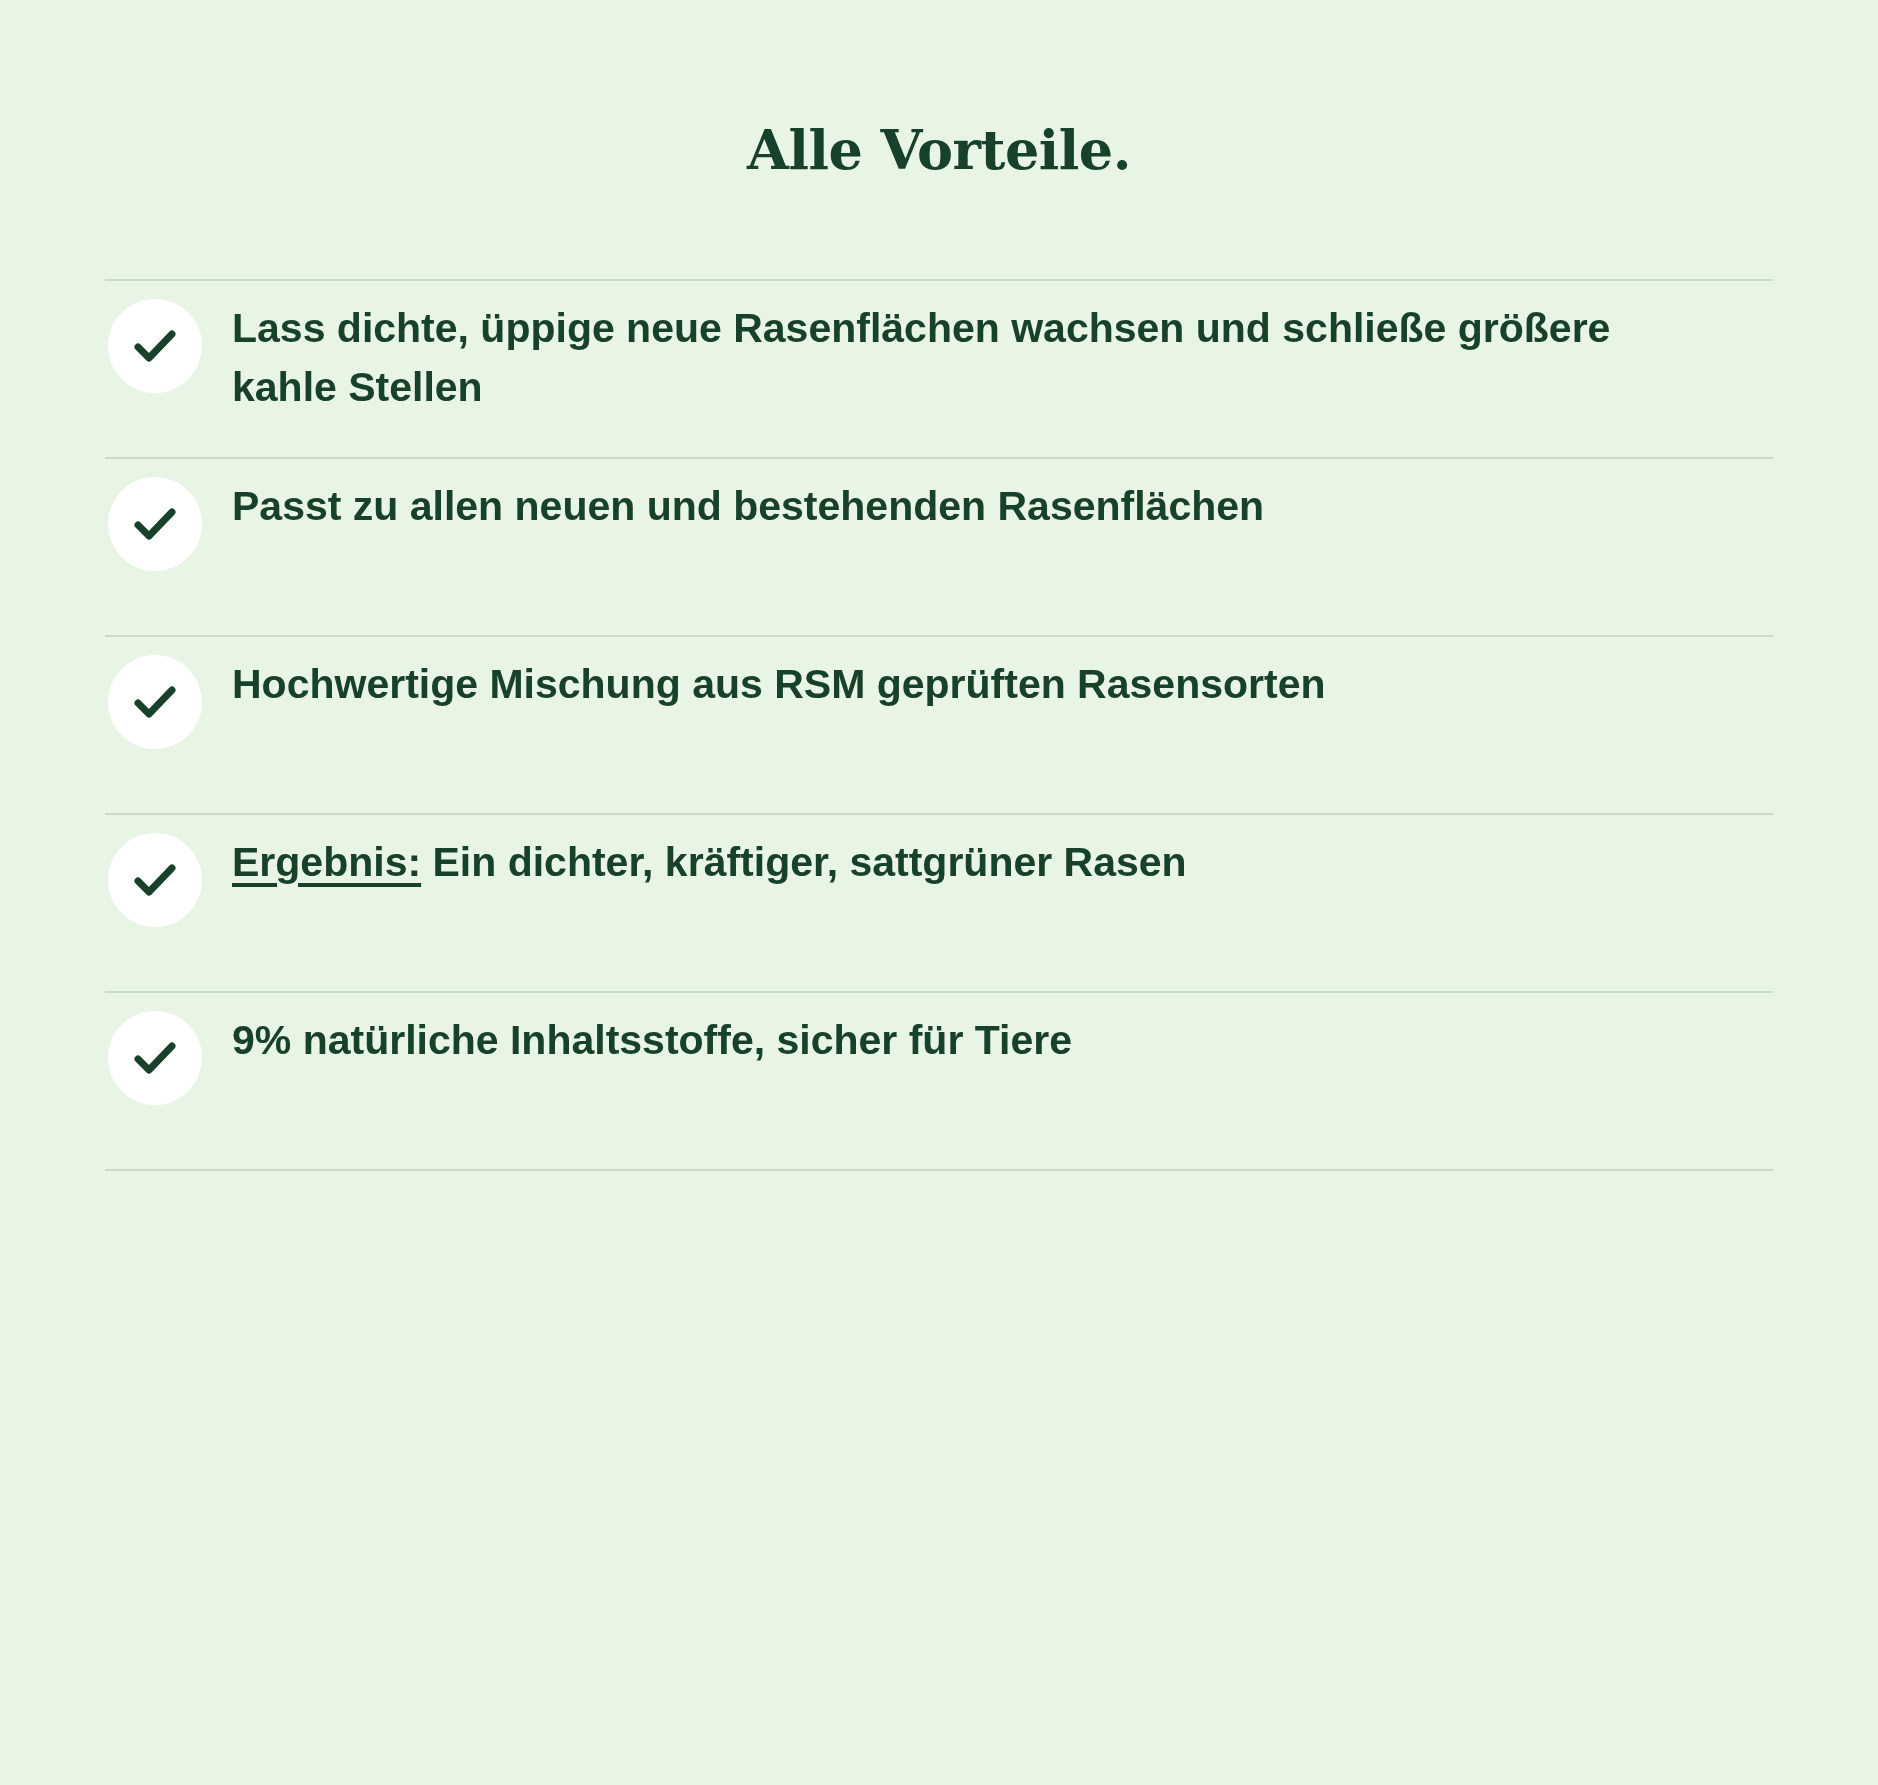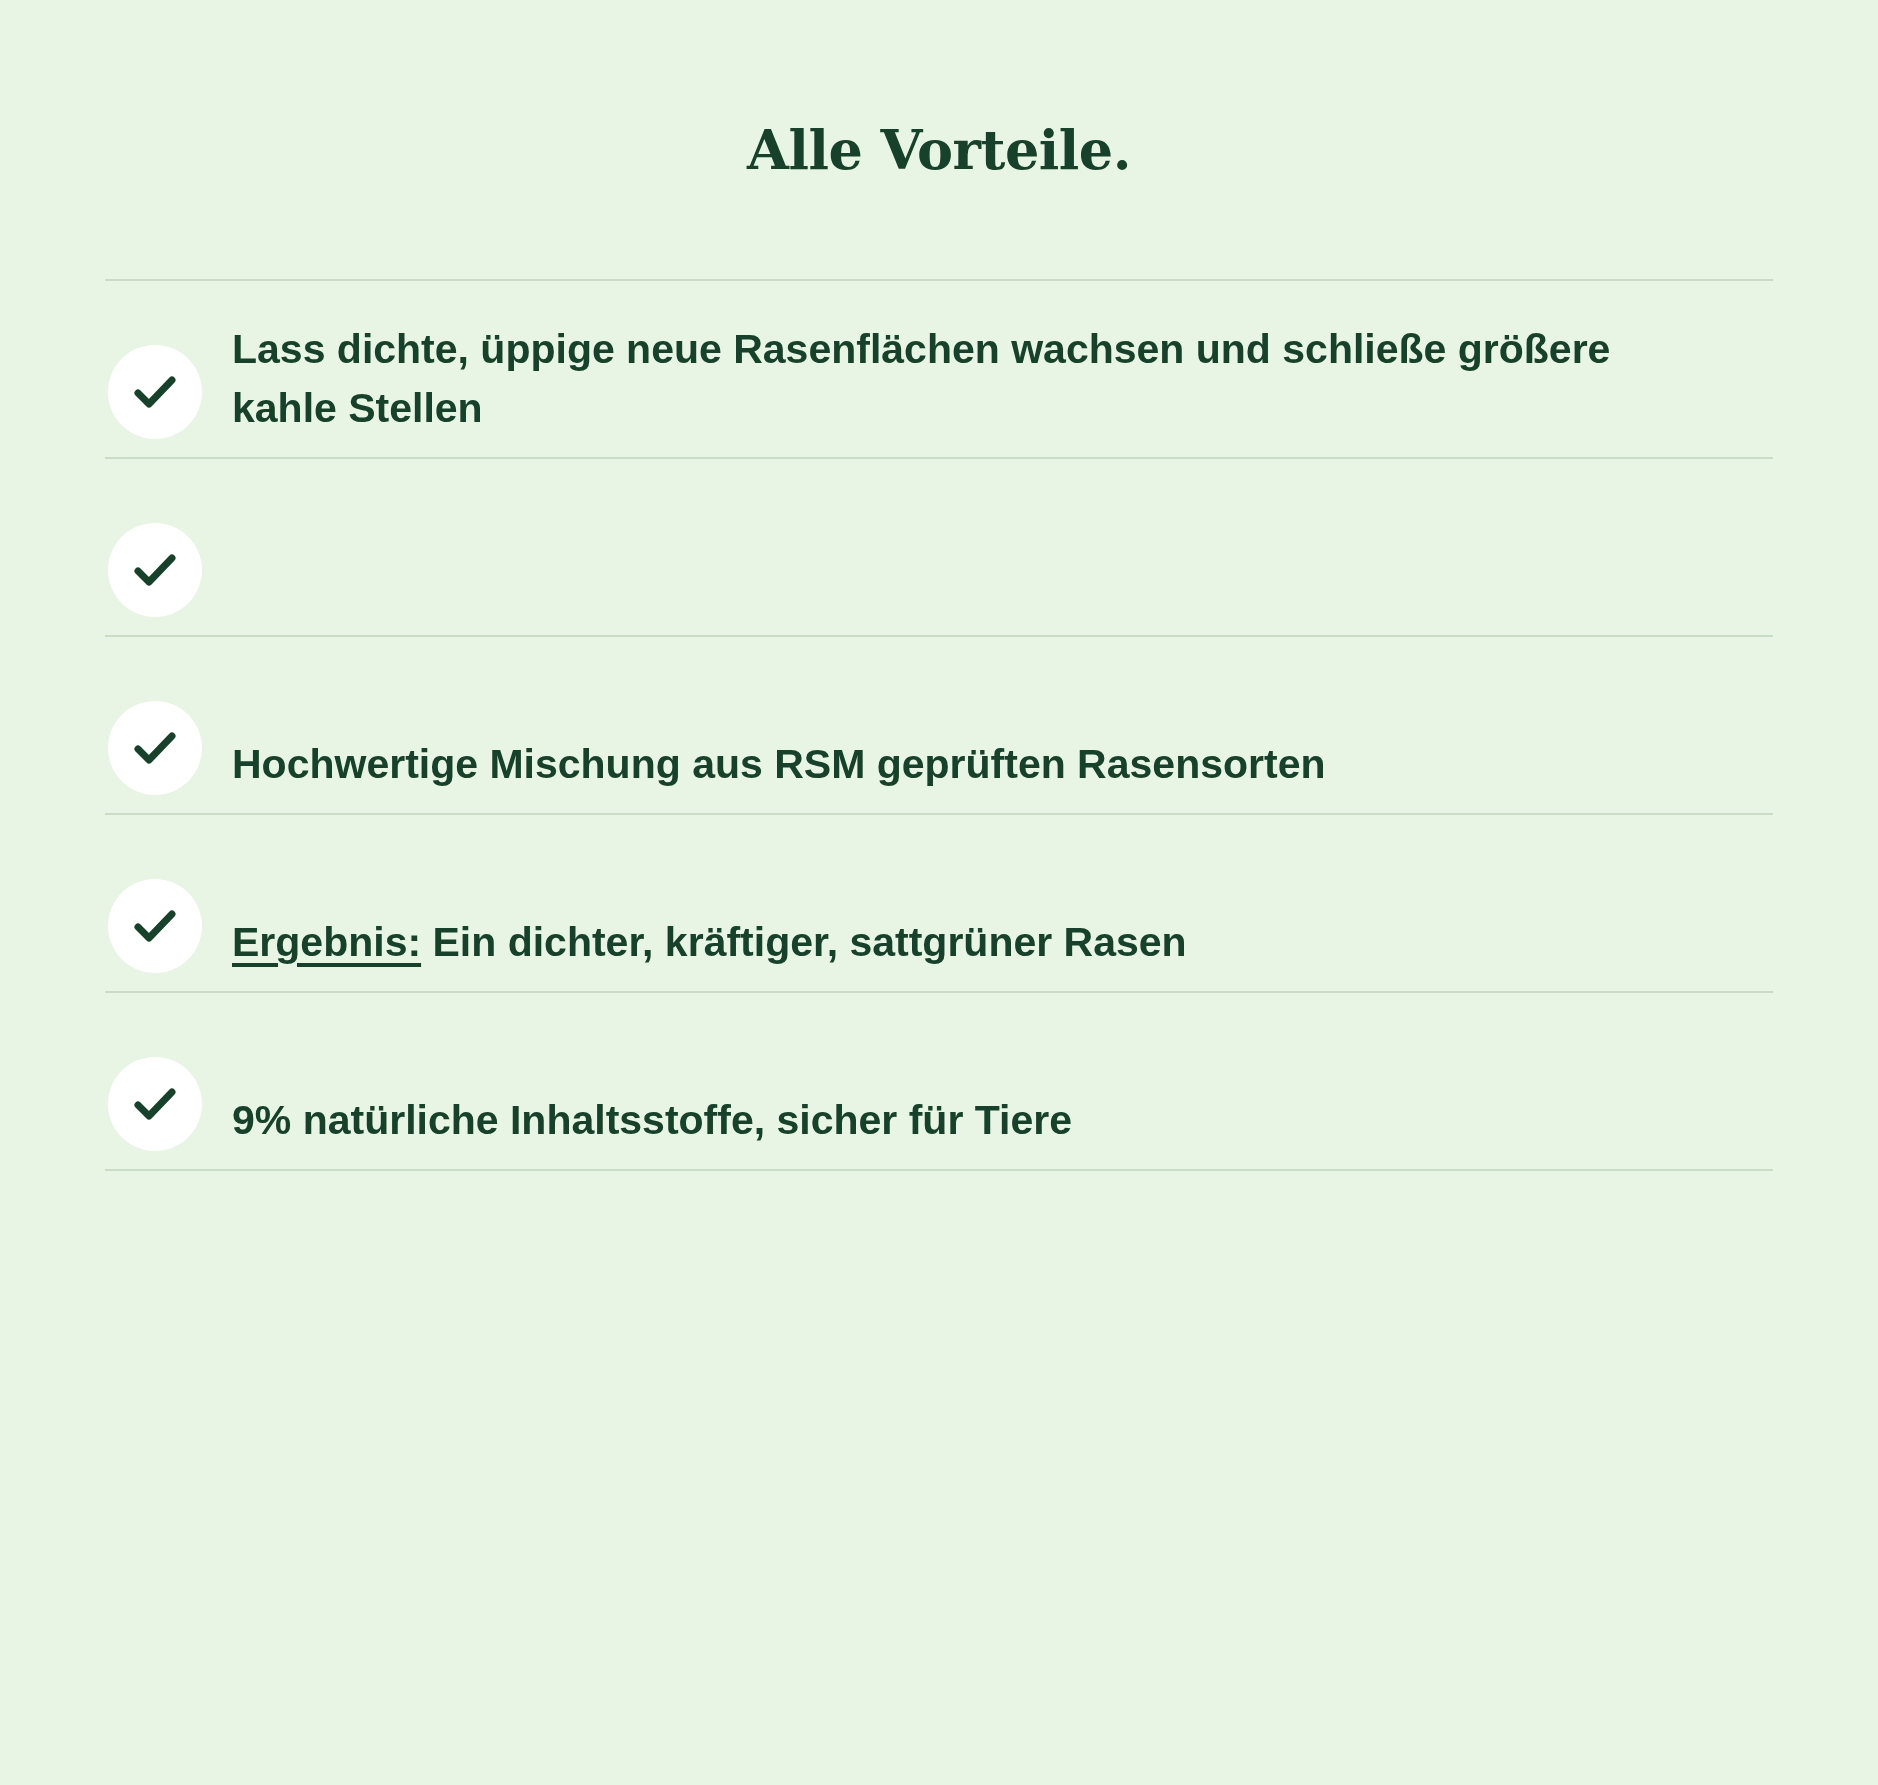--- a/index.html
+++ b/index.html
@@ -39,21 +39,21 @@
     margin: 0;
     padding: 0;
     list-style: none;
     margin-top: 92px;
     margin-left: 105px;
     margin-right: 105px;
     border-top: 2px solid #cadcc6;
   }
   .benefit-row {
     display: flex;
-    align-items: flex-end;
+    align-items: flex-start;
     border-bottom: 2px solid #cadcc6;
     min-height: 178px;
     box-sizing: border-box;
     padding: 18px 0;
   }
   .check-wrap {
     flex: 0 0 auto;
     width: 100px;
     display: flex;
     justify-content: center;
@@ -108,20 +108,21 @@
     </li>
 
     <li class="benefit-row">
       <span class="check-wrap">
         <span class="check-badge">
           <svg width="52" height="52" viewBox="0 0 52 52" aria-hidden="true">
             <path d="M9 27 L20 38 L43 14" fill="none" stroke="#17412a" stroke-width="7" stroke-linecap="round" stroke-linejoin="round"></path>
           </svg>
         </span>
       </span>
+      <span class="benefit-text">Passt zu allen neuen und bestehenden Rasenflächen</span>
     </li>
 
 
     <li class="benefit-row">
       <span class="check-wrap">
         <span class="check-badge">
           <svg width="52" height="52" viewBox="0 0 52 52" aria-hidden="true">
             <path d="M9 27 L20 38 L43 14" fill="none" stroke="#17412a" stroke-width="7" stroke-linecap="round" stroke-linejoin="round"></path>
           </svg>
         </span>

